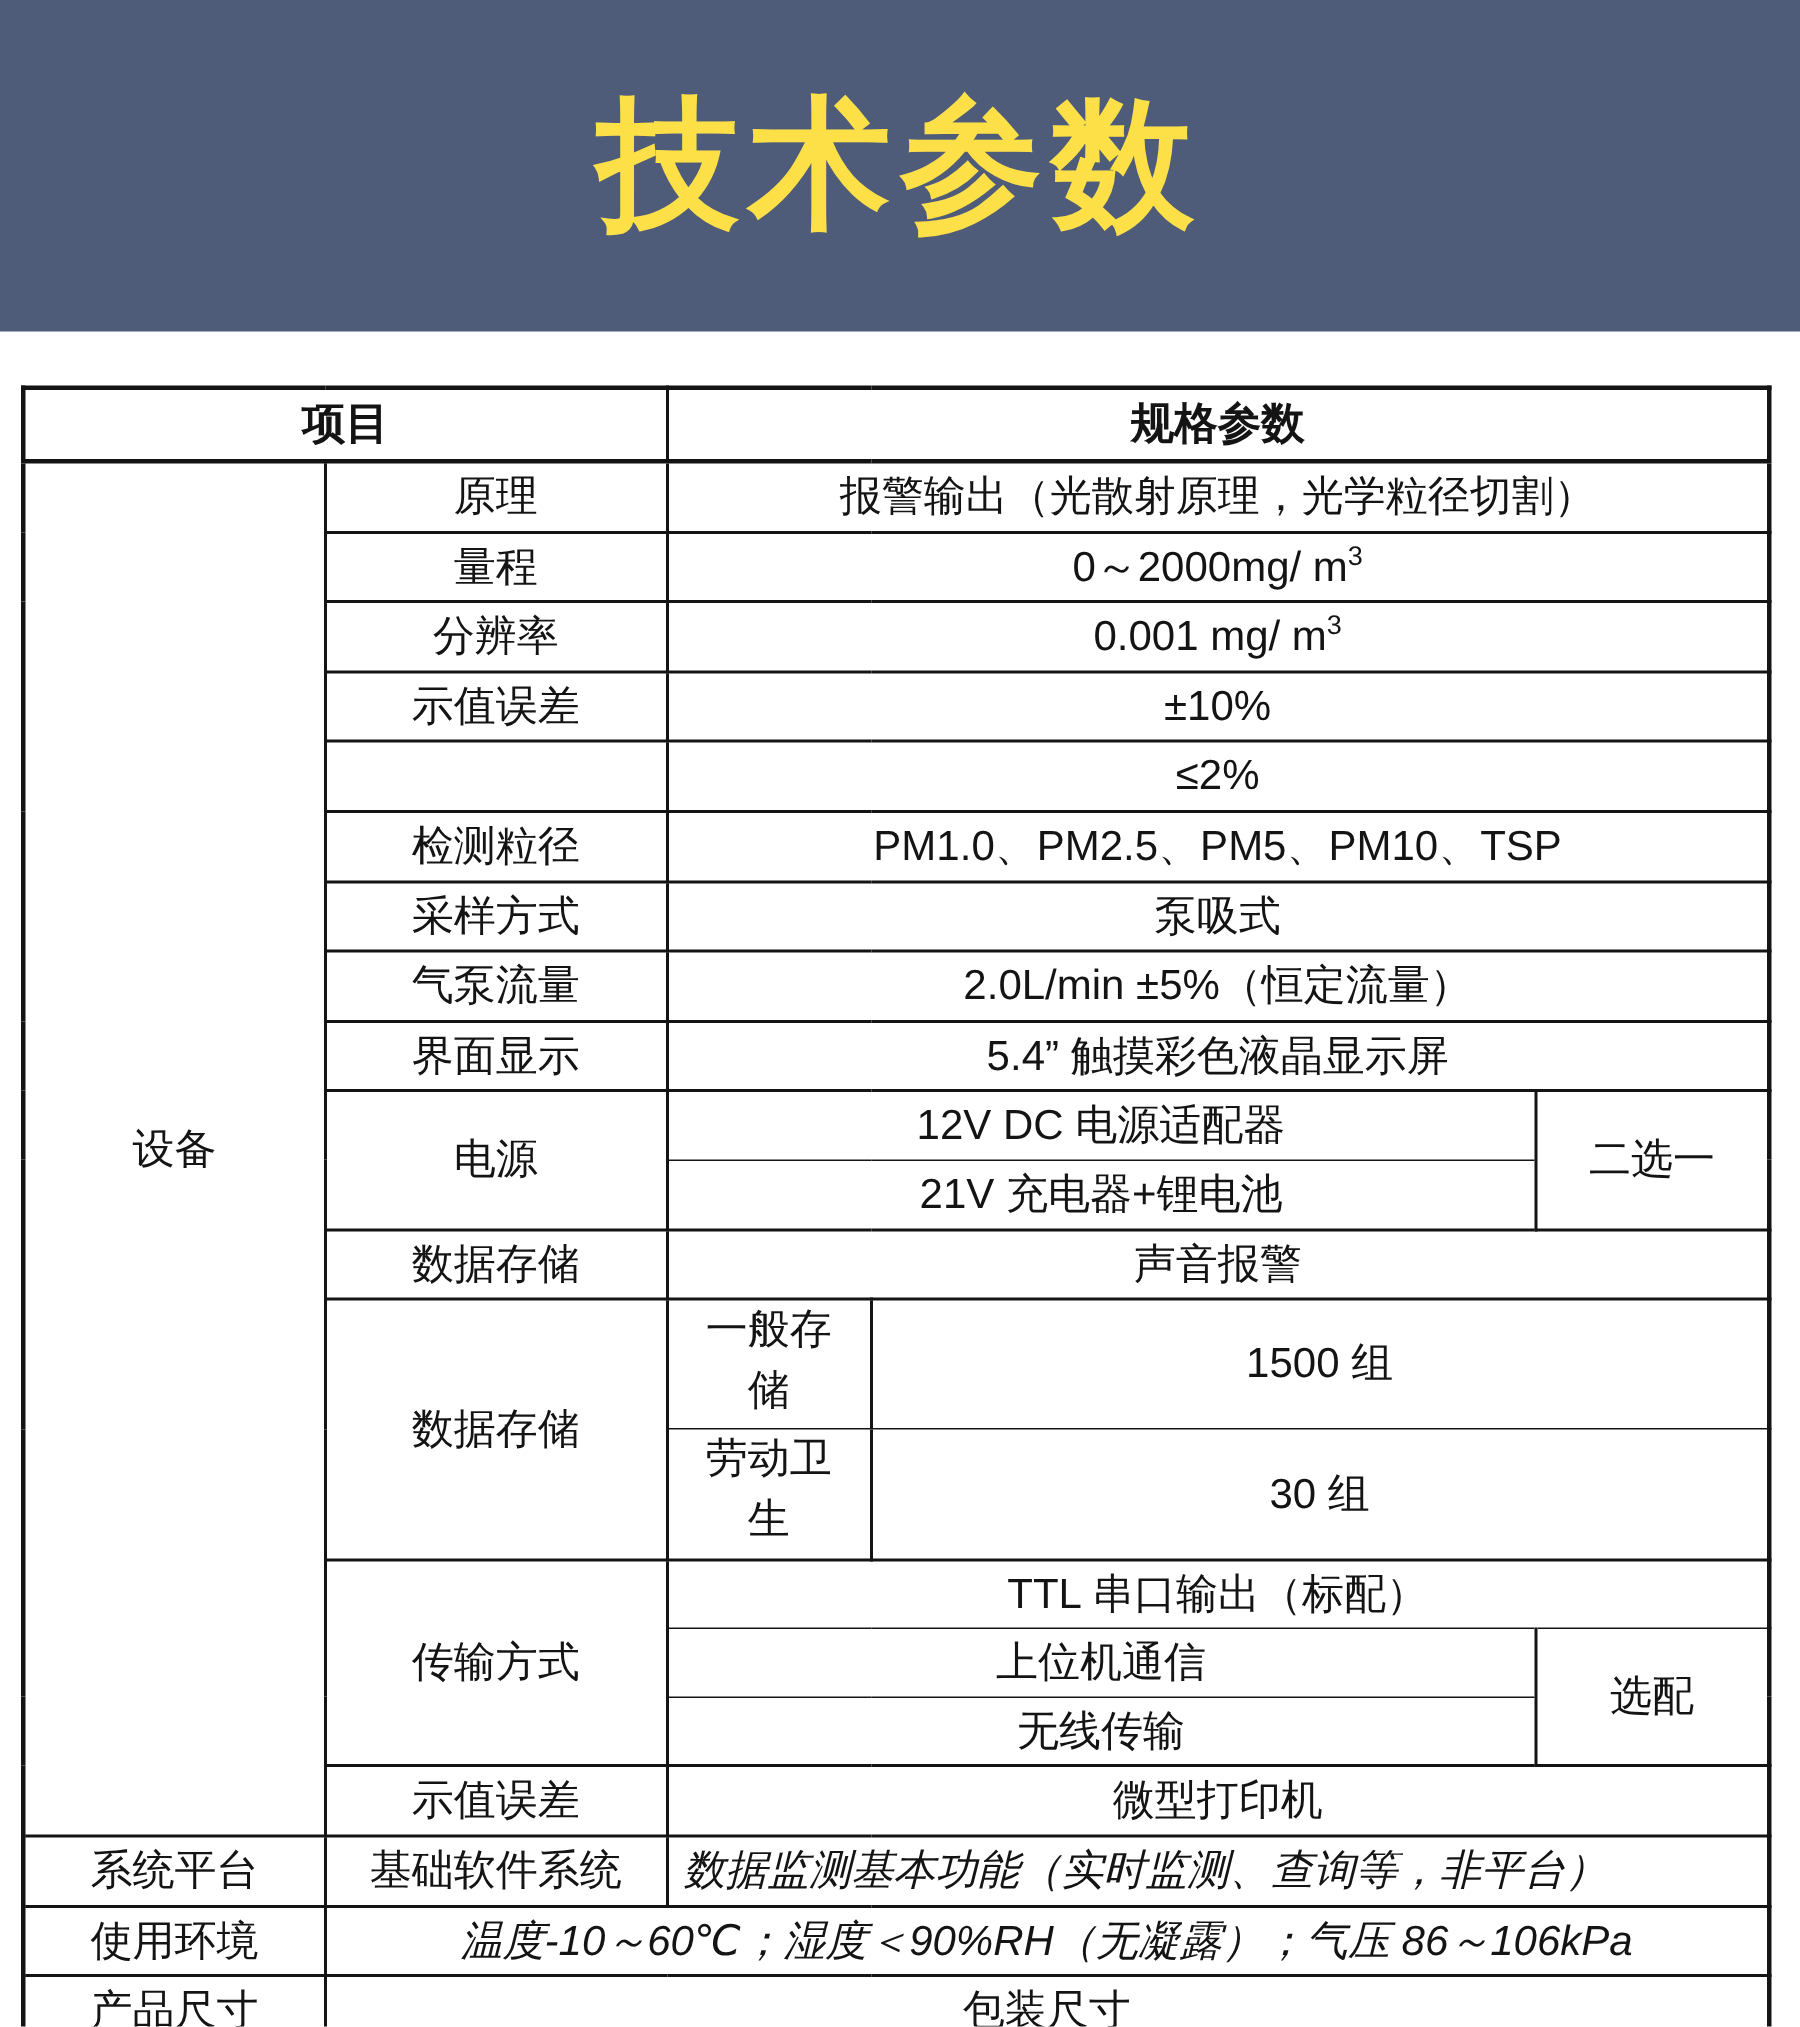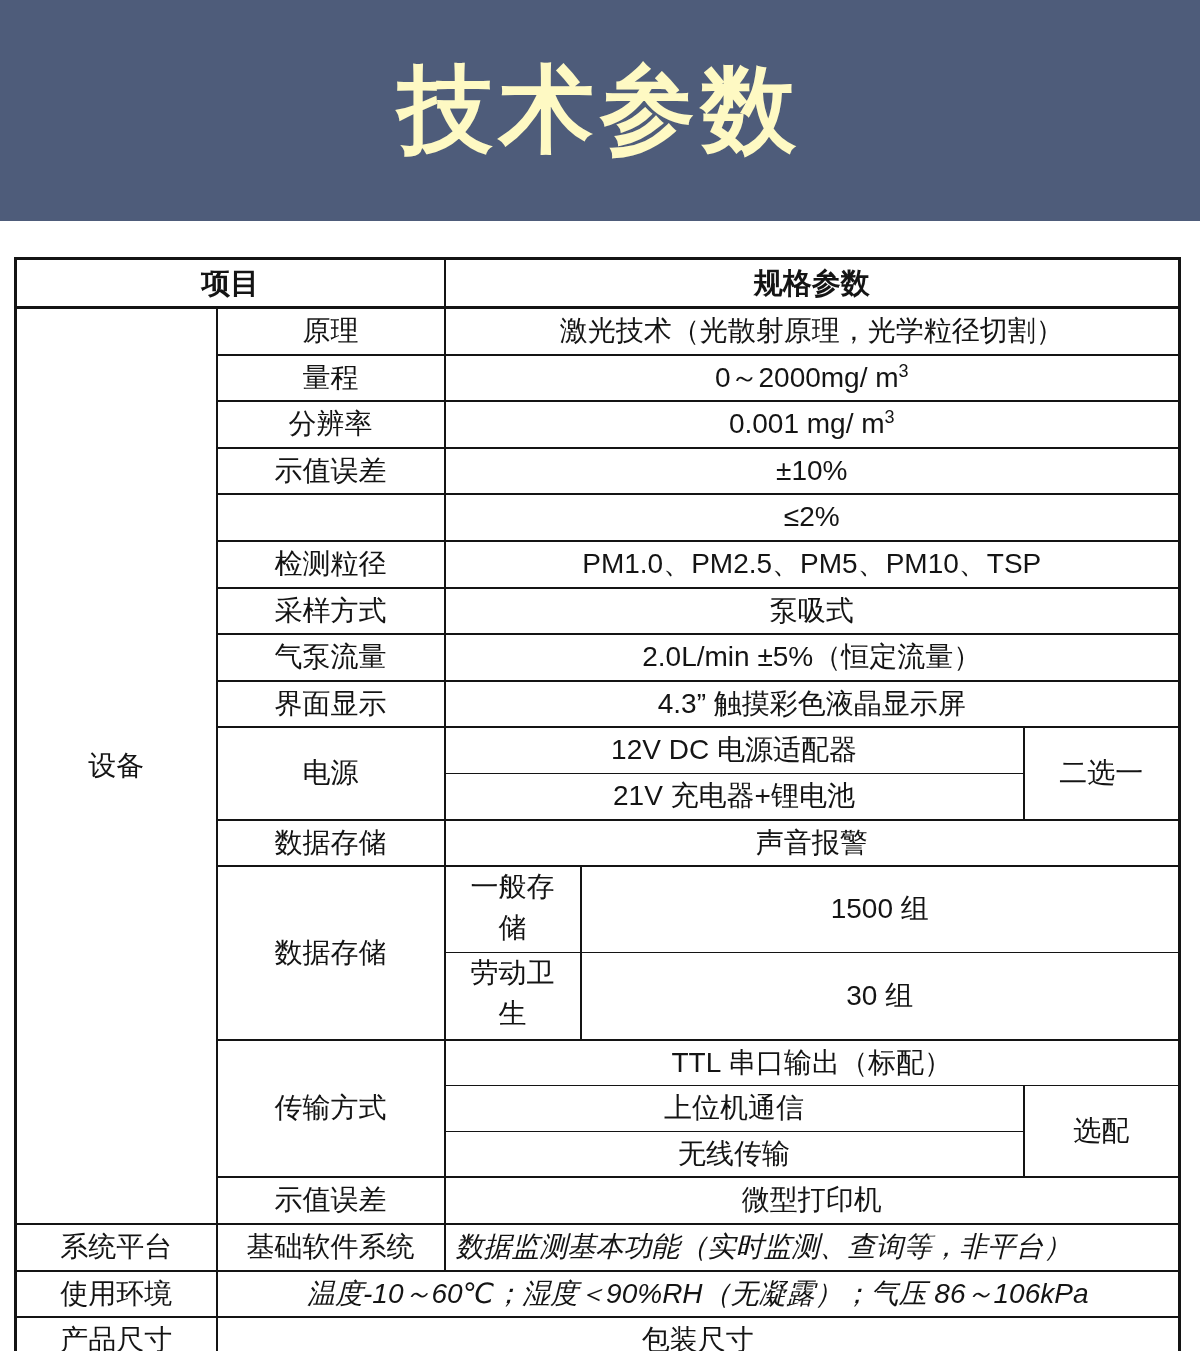--- a/index.html
+++ b/index.html
@@ -17,21 +17,21 @@
     background: #4e5c7a;
     display: flex;
     align-items: center;
     justify-content: center;
   }
   .banner h1 {
     margin: 0;
     font-size: 95px;
     font-weight: 900;
     letter-spacing: 6px;
-    color: #fef9c3;
+    color: #fde047;
   }
   table.spec {
     width: 1164px;
     margin: 36px 0 0 14px;
     border-collapse: collapse;
     table-layout: fixed;
     border: 3px solid #141414;
   }
   .spec td {
     border: 2px solid #141414;
@@ -72,21 +72,21 @@
   </colgroup>
   <tbody>
     <tr class="hdr" style="height:45px">
       <td colspan="2">项目</td>
       <td colspan="3">规格参数</td>
     </tr>
 
     <tr style="height:44px">
       <td rowspan="18">设备</td>
       <td>原理</td>
-      <td colspan="3">激光技术（光散射原理，光学粒径切割）</td>
+      <td colspan="3">报警输出（光散射原理，光学粒径切割）</td>
     </tr>
 
     <tr style="height:44px">
       <td>量程</td>
       <td colspan="3"><span>0～2000mg/ m</span><sup>3</sup></td>
     </tr>
 
     <tr style="height:44px">
       <td>分辨率</td>
       <td colspan="3"><span>0.001 mg/ m</span><sup>3</sup></td>
@@ -112,21 +112,21 @@
       <td colspan="3">泵吸式</td>
     </tr>
 
     <tr style="height:44px">
       <td>气泵流量</td>
       <td colspan="3">2.0L/min ±5%（恒定流量）</td>
     </tr>
 
     <tr style="height:44px">
       <td>界面显示</td>
-      <td colspan="3">4.3” 触摸彩色液晶显示屏</td>
+      <td colspan="3">5.4” 触摸彩色液晶显示屏</td>
     </tr>
 
     <tr style="height:43px">
       <td rowspan="2">电源</td>
       <td colspan="2" class="lb">12V DC 电源适配器</td>
       <td rowspan="2">二选一</td>
     </tr>
     <tr style="height:44px">
       <td colspan="2" class="lt">21V 充电器+锂电池</td>
     </tr>

